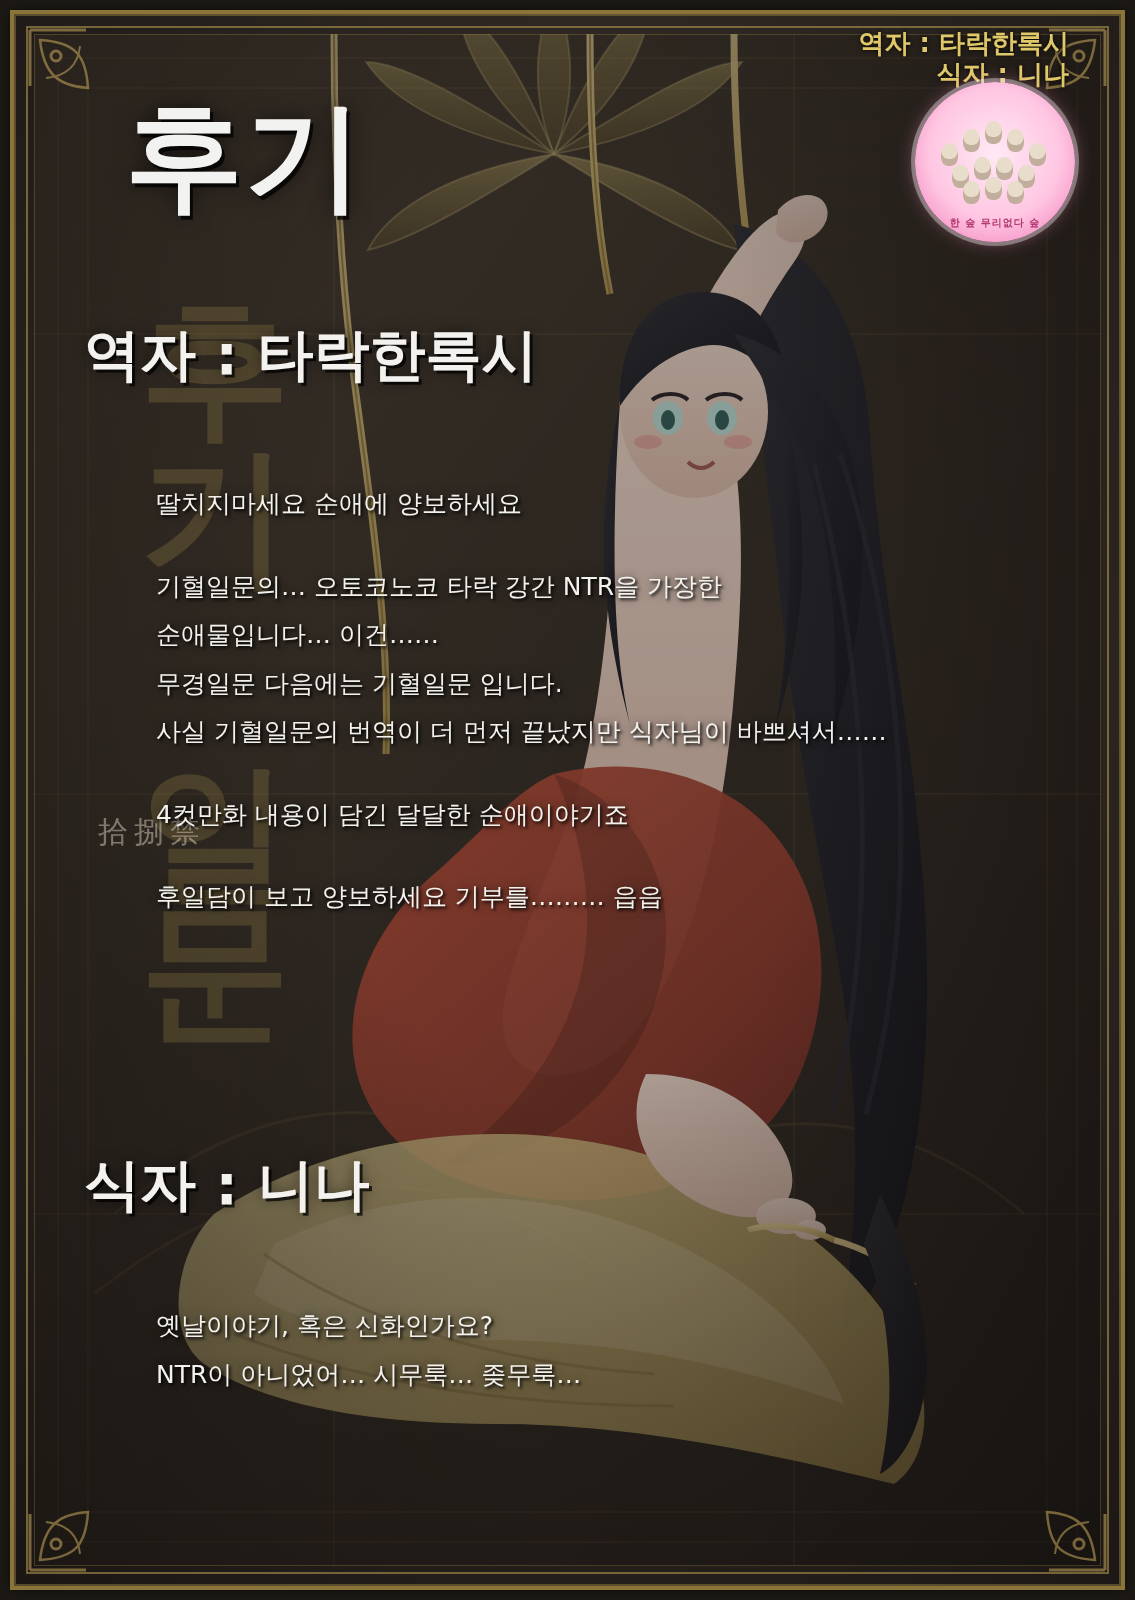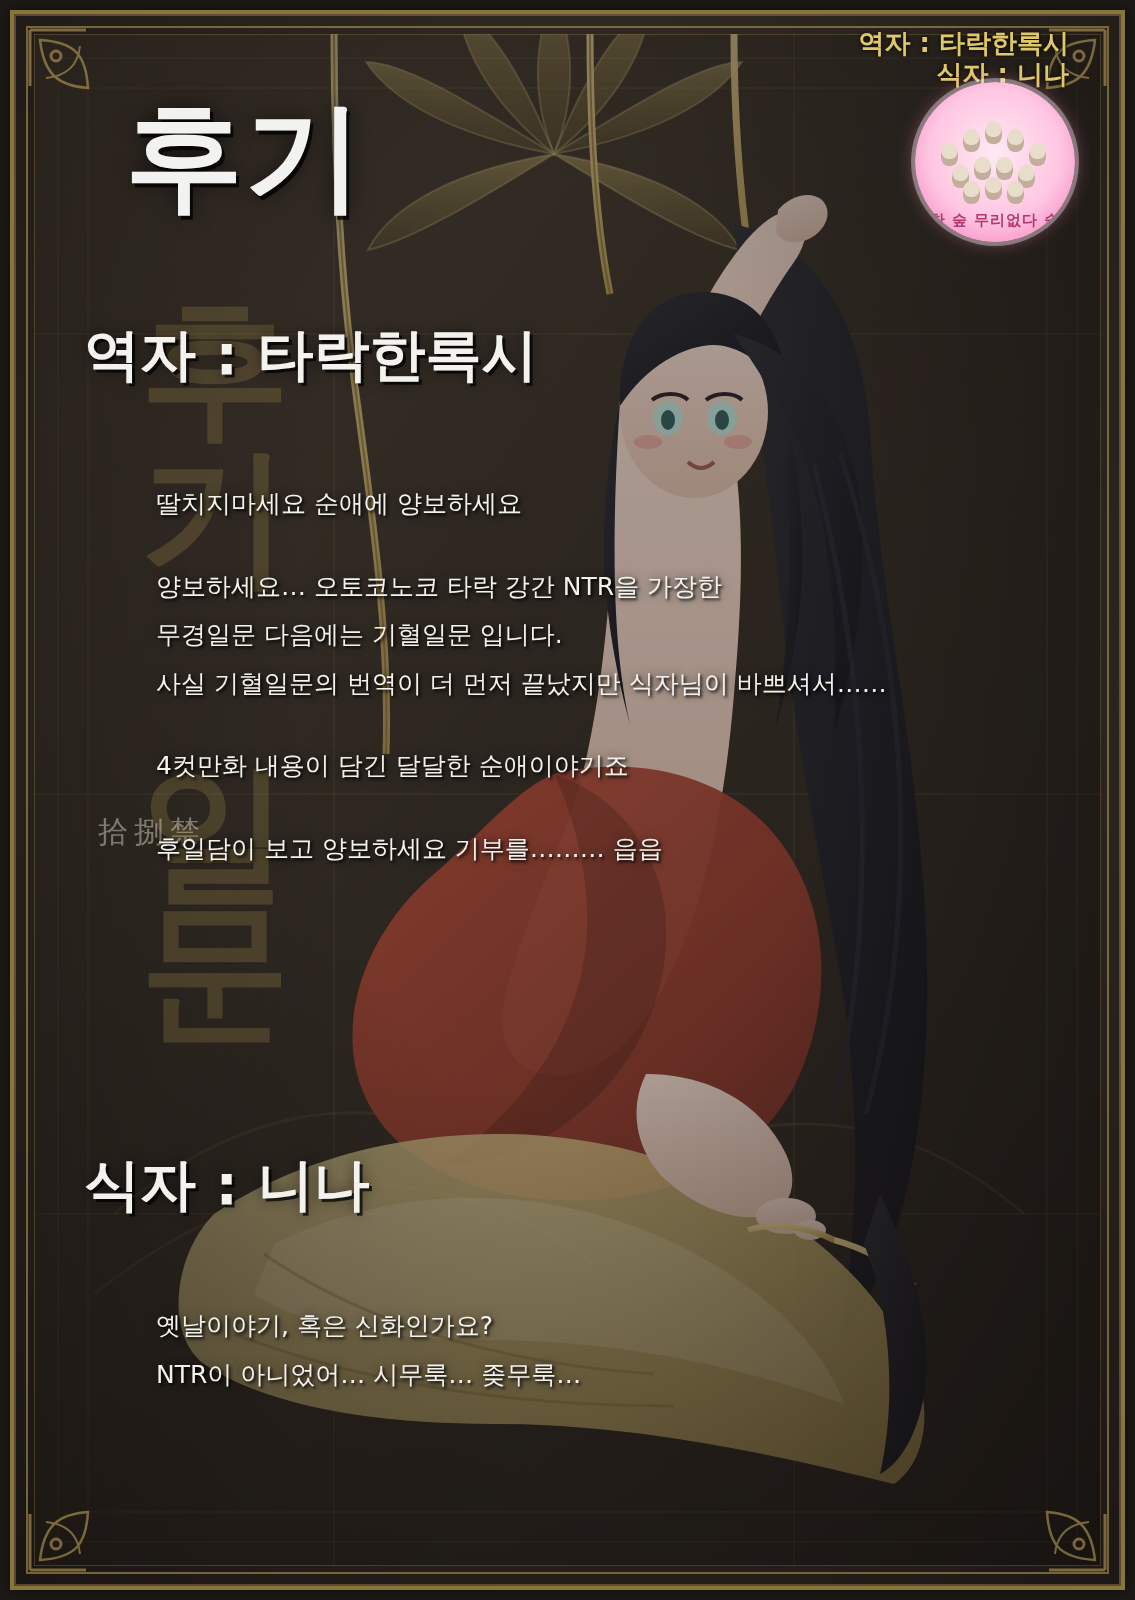--- a/index.html
+++ b/index.html
@@ -155,21 +155,21 @@
     height: 23px;
     border-radius: 46% 46% 40% 40%;
     background: #e8dccb;
     box-shadow: inset 0 -7px 0 rgba(120,90,70,0.35);
   }
   .badge .badge-text {
     position: absolute;
     left: 0; right: 0;
     bottom: 12px;
     text-align: center;
-    font-size: 15px;
+    font-size: 10px;
     font-weight: 700;
     color: #b2386f;
     letter-spacing: 1px;
   }
 
   
   .title-main {
     position: absolute;
     left: 110px;
     top: 78px;
@@ -443,21 +443,22 @@
     </div>
     <div class="badge-text">한 숲 무리없다 숲</div>
   </div>
 
   <div class="title-main">후기</div>
 
   <div class="h-translator">역자 : 타락한록시</div>
   <div class="body-block" id="translator-body">
     <p>딸치지마세요 순애에 양보하세요</p>
     <div class="gap"></div>
-    <p>양보하세요…  오토코노코 타락 강간 NTR을 가장한</p>
+    <p>기혈일문의…  오토코노코 타락 강간 NTR을 가장한</p>
+    <p>순애물입니다… 이건……</p>
     <p>무경일문 다음에는 기혈일문 입니다.</p>
     <p>사실 기혈일문의 번역이 더 먼저 끝났지만 식자님이 바쁘셔서……</p>
     <div class="gap"></div>
     <p>4컷만화 내용이 담긴 달달한 순애이야기죠</p>
     <div class="gap"></div>
     <p>후일담이 보고 양보하세요 기부를……… 읍읍</p>
   </div>
 
   <div class="h-typesetter">식자 : 니나</div>
   <div class="body-block" id="typesetter-body">

